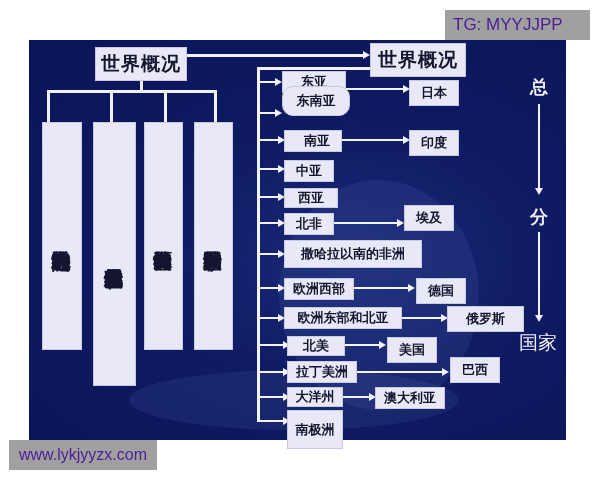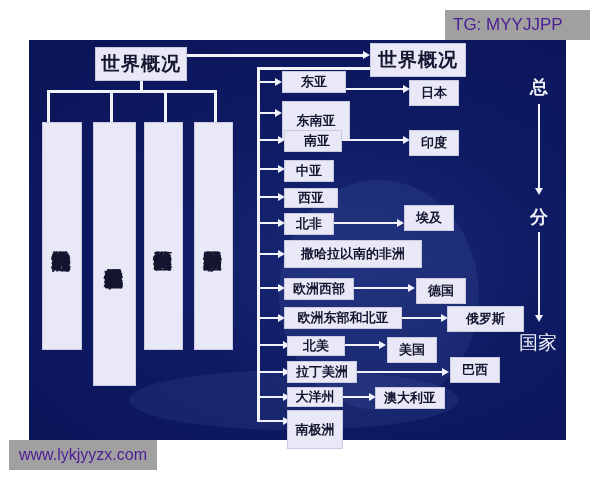--- a/index.html
+++ b/index.html
@@ -74,21 +74,21 @@
     <span>东亚</span>
   </div>
 <div class="line" style="left:346px; top:88px; width:57px; height:2px;"></div>
 <div class="arrow" style="left:403px; top:85px;"></div>
 <div class="box reg" style="left:409px; top:80px; width:50px; height:26px;">
     <span>日本</span>
   </div>
 
 <div class="line" style="left:260px; top:112px; width:16px; height:2px;"></div>
 <div class="arrow" style="left:275px; top:109px;"></div>
-<div class="box reg" style="left:282px; top:101px; width:68px; height:39px;">
+<div class="box reg" style="left:282px; top:86px; width:68px; height:30px;border-radius:11px;">
     <span>东南亚</span>
   </div>
 
 <div class="line" style="left:260px; top:139px; width:19px; height:2px;"></div>
 <div class="arrow" style="left:278px; top:136px;"></div>
 <div class="box reg" style="left:284px; top:130px; width:58px; height:22px;padding-left:8px;">
     <span>南亚</span>
   </div>
 <div class="line" style="left:342px; top:139px; width:61px; height:2px;"></div>
 <div class="arrow" style="left:403px; top:136px;"></div>

